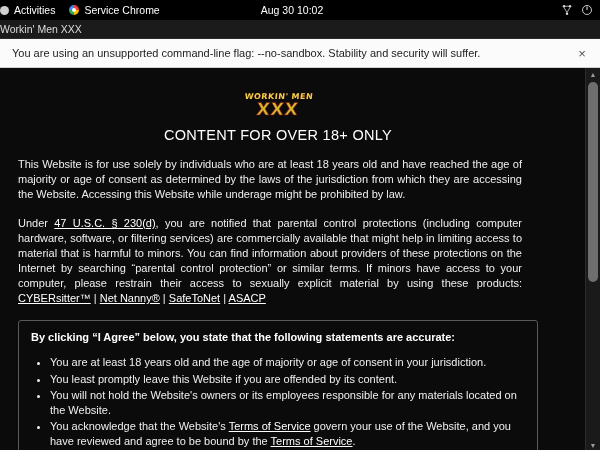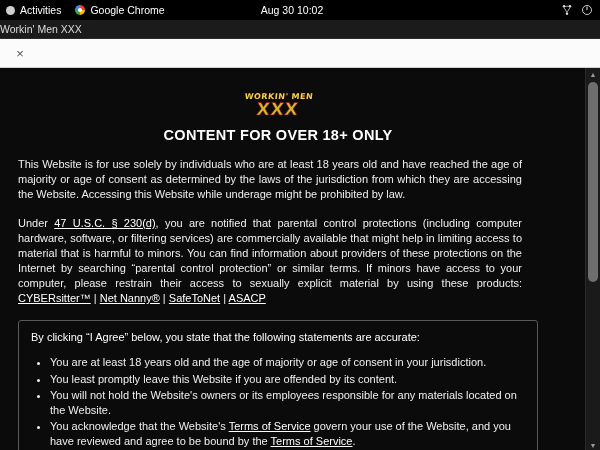--- a/index.html
+++ b/index.html
@@ -22,21 +22,21 @@
     color: #fff;
     display: flex;
     align-items: center;
     font-size: 10.5px;
     position: relative;
   }
   .topbar .left {
     display: flex;
     align-items: center;
     gap: 14px;
-    padding-left: 6px;
+    padding-left: 0;
   }
   .tb-item {
     display: flex;
     align-items: center;
     gap: 5px;
     color: #fff;
     white-space: nowrap;
   }
   .dot {
     width: 9px; height: 9px;
@@ -138,21 +138,21 @@
     font-family: "DejaVu Sans", sans-serif;
     font-weight: bold;
     font-size: 17px;
     letter-spacing: 1px;
     color: #d7b62f;
     -webkit-text-stroke: 0.6px #7d1212;
     line-height: 0.95;
   }
   h1.headline {
     text-align: center;
-    font-weight: bold;
+    font-weight: normal;
     font-size: 14.5px;
     letter-spacing: 0.3px;
     margin: 10px 0 14px 0;
     color: #fff;
   }
   p.para {
     font-size: 11px;
     line-height: 15px;
     text-align: justify;
     margin: 0 16px 14px 0;
@@ -166,20 +166,21 @@
     border: 1px solid #5a5a5a;
     border-radius: 3px;
     padding: 10px 12px 11px 12px;
     margin-top: 4px;
     background: #0b0b0b;
   }
   .panel .lead {
     font-size: 11px;
     margin: 0 0 7px 0;
     color: #fff;
+    font-weight: bold;
   }
   .panel ul {
     margin: 12px 0 9px 0;
     padding-left: 19px;
   }
   .panel li {
     font-size: 11px;
     line-height: 14.5px;
     margin-bottom: 2px;
     color: #efefef;
@@ -216,21 +217,21 @@
 <body>
 
 <div class="topbar">
   <div class="left">
     <div class="tb-item">
       <span class="dot"></span>
       <span>Activities</span>
     </div>
     <div class="tb-item">
       <span class="chrome-dot"></span>
-      <span>Google Chrome</span>
+      <span>Service Chrome</span>
     </div>
   </div>
   <div class="center">Aug 30 10:02</div>
   <div class="right">
     <span>
       <svg class="sysicon" viewBox="0 0 16 16" aria-hidden="true">
         <circle cx="4" cy="3" r="1.6" fill="#dcdcdc"></circle>
         <circle cx="12" cy="3" r="1.6" fill="#dcdcdc"></circle>
         <circle cx="8" cy="13" r="1.6" fill="#dcdcdc"></circle>
         <path d="M4 4.6 L8 11.4 M12 4.6 L8 11.4 M4 3 H12" stroke="#dcdcdc" stroke-width="1" fill="none"></path>
@@ -243,20 +244,21 @@
       </svg>
     </span>
   </div>
 </div>
 
 <div class="winbar">
   <span>Workin' Men XXX</span>
 </div>
 
 <div class="infobar">
+  <div class="msg">You are using an unsupported command-line flag: --no-sandbox. Stability and security will suffer.</div>
   <div class="close">×</div>
 </div>
 
 <div class="page">
   <div class="content">
 
     <div class="logo-wrap">
       <span class="logo">
         <span class="top">WORKIN' MEN</span><br>
         <span class="bottom">XXX</span>

